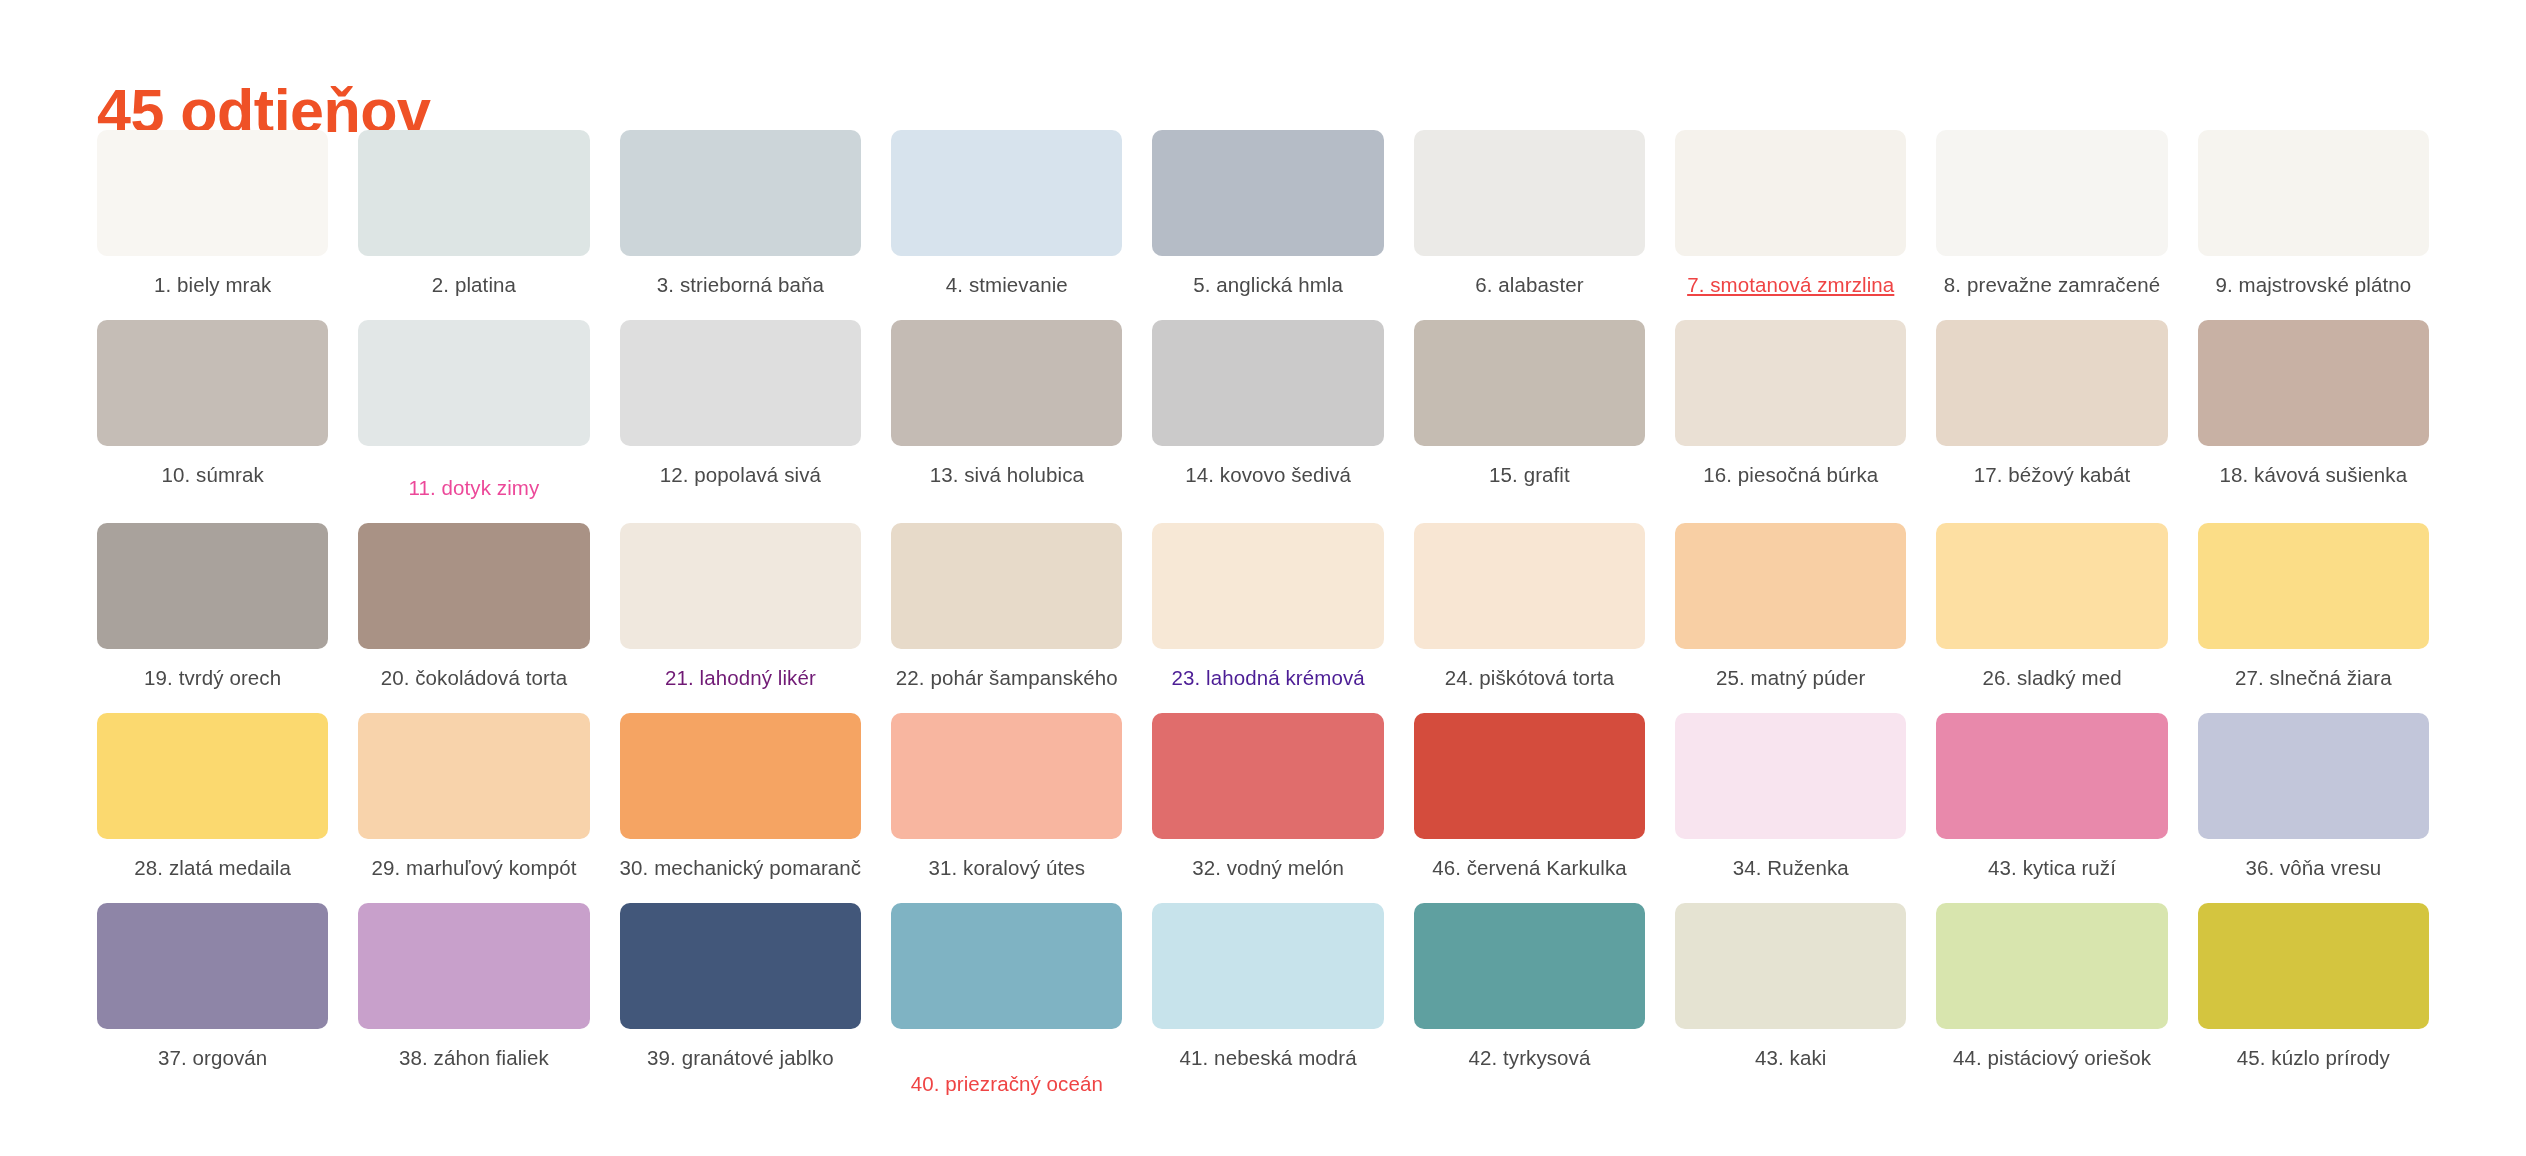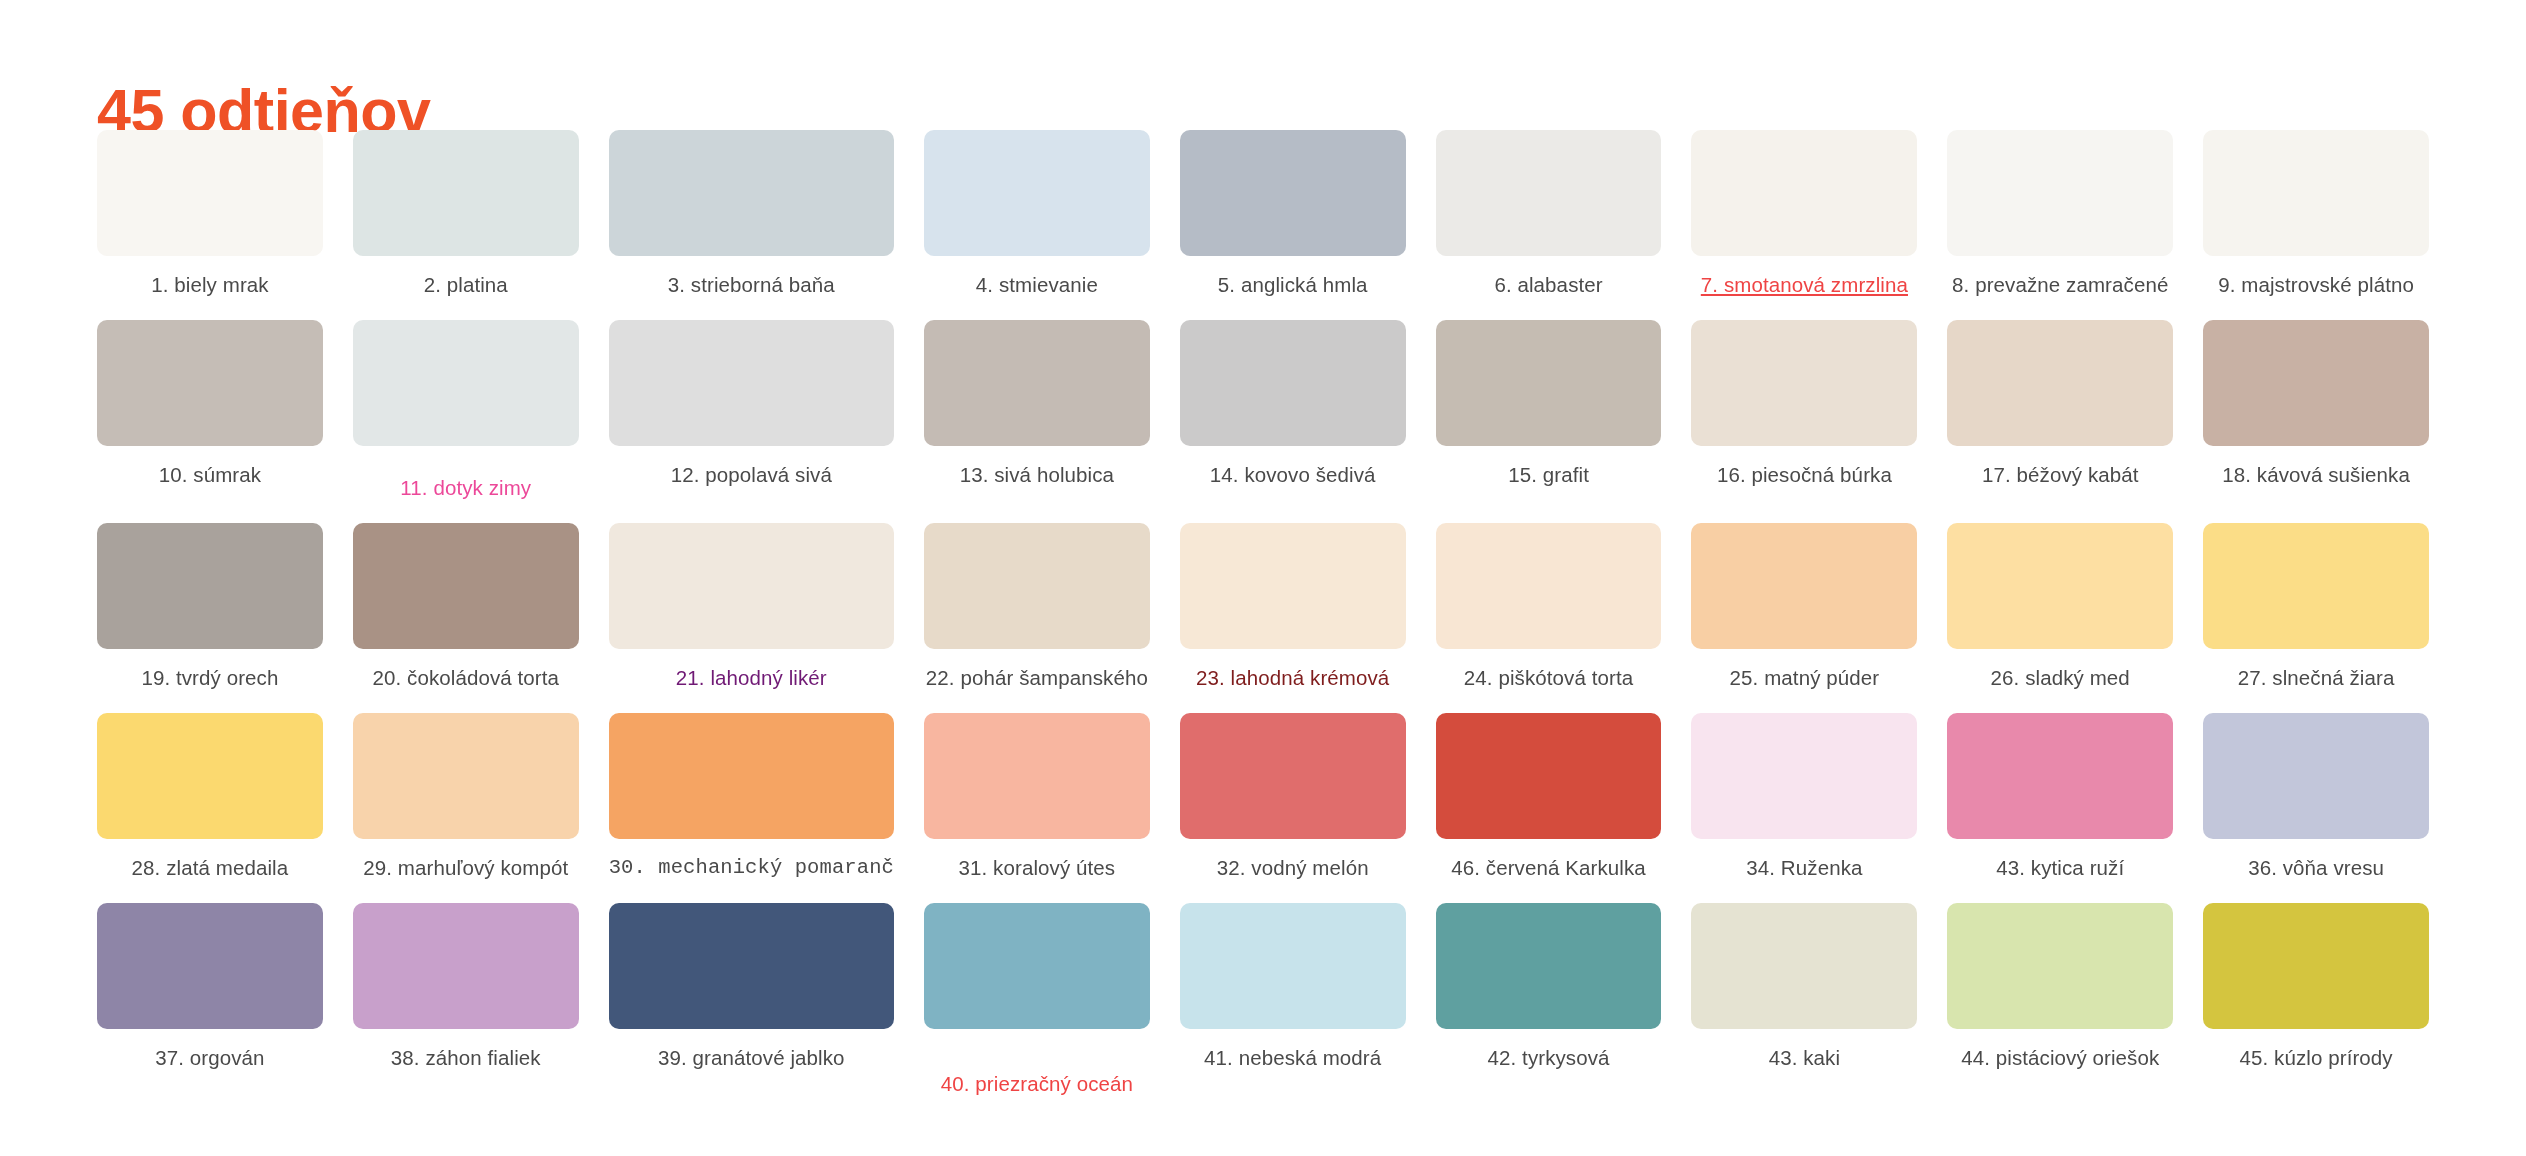--- a/index.html
+++ b/index.html
@@ -163,21 +163,21 @@
       <div class="swatch-cell">
         <div class="swatch-chip" style="background: rgb(240, 232, 222);"></div>
         <div class="swatch-label" style="color: #701a75;">21. lahodný likér</div>
       </div>
       <div class="swatch-cell">
         <div class="swatch-chip" style="background: rgb(231, 218, 201);"></div>
         <div class="swatch-label" style="color: rgb(74, 74, 74);">22. pohár šampanského</div>
       </div>
       <div class="swatch-cell">
         <div class="swatch-chip" style="background: rgb(247, 232, 214);"></div>
-        <div class="swatch-label" style="color: #7f1d1d;">23. lahodná krémová</div>
+        <div class="swatch-label" style="color: #4c1d95;">23. lahodná krémová</div>
       </div>
       <div class="swatch-cell">
         <div class="swatch-chip" style="background: rgb(248, 230, 211);"></div>
         <div class="swatch-label" style="color: rgb(74, 74, 74);">24. piškótová torta</div>
       </div>
       <div class="swatch-cell">
         <div class="swatch-chip" style="background: rgb(248, 207, 164);"></div>
         <div class="swatch-label" style="color: rgb(74, 74, 74);">25. matný púder</div>
       </div>
       <div class="swatch-cell">
@@ -191,21 +191,21 @@
       <div class="swatch-cell">
         <div class="swatch-chip" style="background: rgb(251, 217, 111);"></div>
         <div class="swatch-label" style="color: rgb(74, 74, 74);">28. zlatá medaila</div>
       </div>
       <div class="swatch-cell">
         <div class="swatch-chip" style="background: rgb(248, 211, 171);"></div>
         <div class="swatch-label" style="color: rgb(74, 74, 74); text-align: center;">29. marhuľový kompót</div>
       </div>
       <div class="swatch-cell">
         <div class="swatch-chip" style="background: rgb(245, 164, 99);"></div>
-        <div class="swatch-label" style="color: rgb(74, 74, 74); font-family: Liberation Mono, monospace;">30. mechanický pomaranč</div>
+        <div class="swatch-label" style="color: rgb(74, 74, 74);">30. mechanický pomaranč</div>
       </div>
       <div class="swatch-cell">
         <div class="swatch-chip" style="background: rgb(248, 182, 160);"></div>
         <div class="swatch-label" style="color: rgb(74, 74, 74);">31. koralový útes</div>
       </div>
       <div class="swatch-cell">
         <div class="swatch-chip" style="background: rgb(224, 109, 108);"></div>
         <div class="swatch-label" style="color: rgb(74, 74, 74);">32. vodný melón</div>
       </div>
       <div class="swatch-cell">

